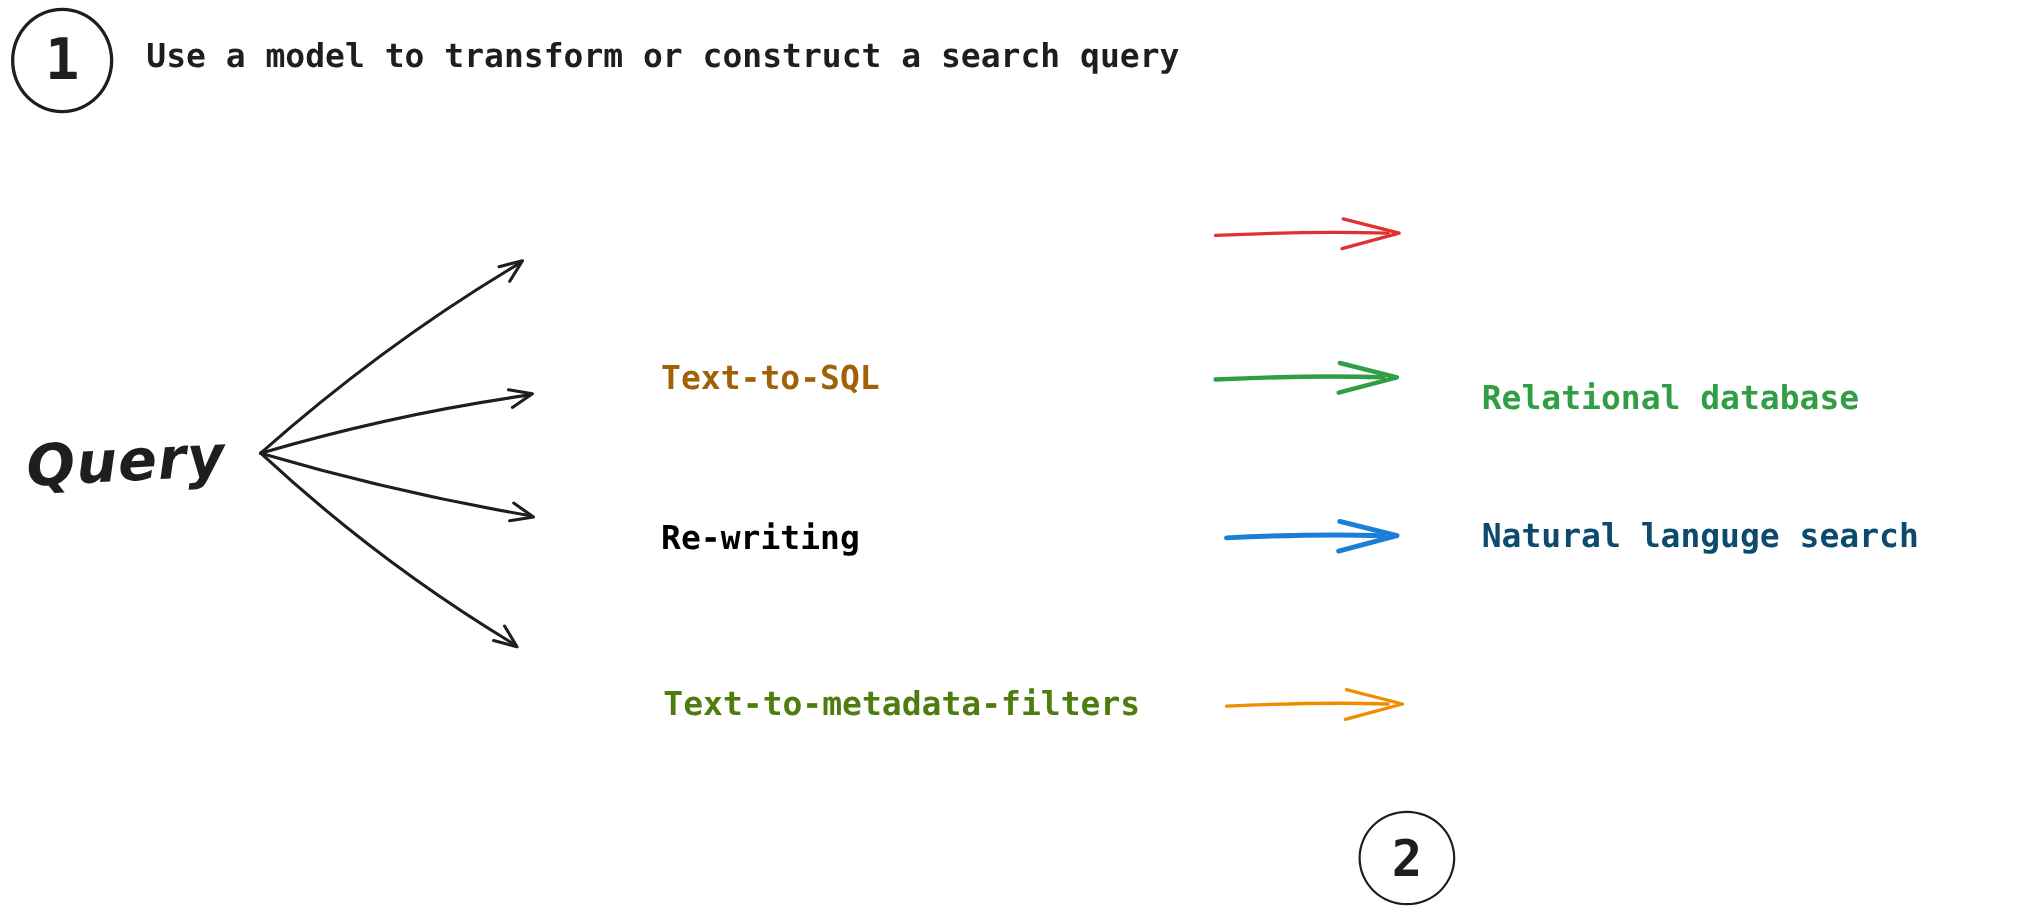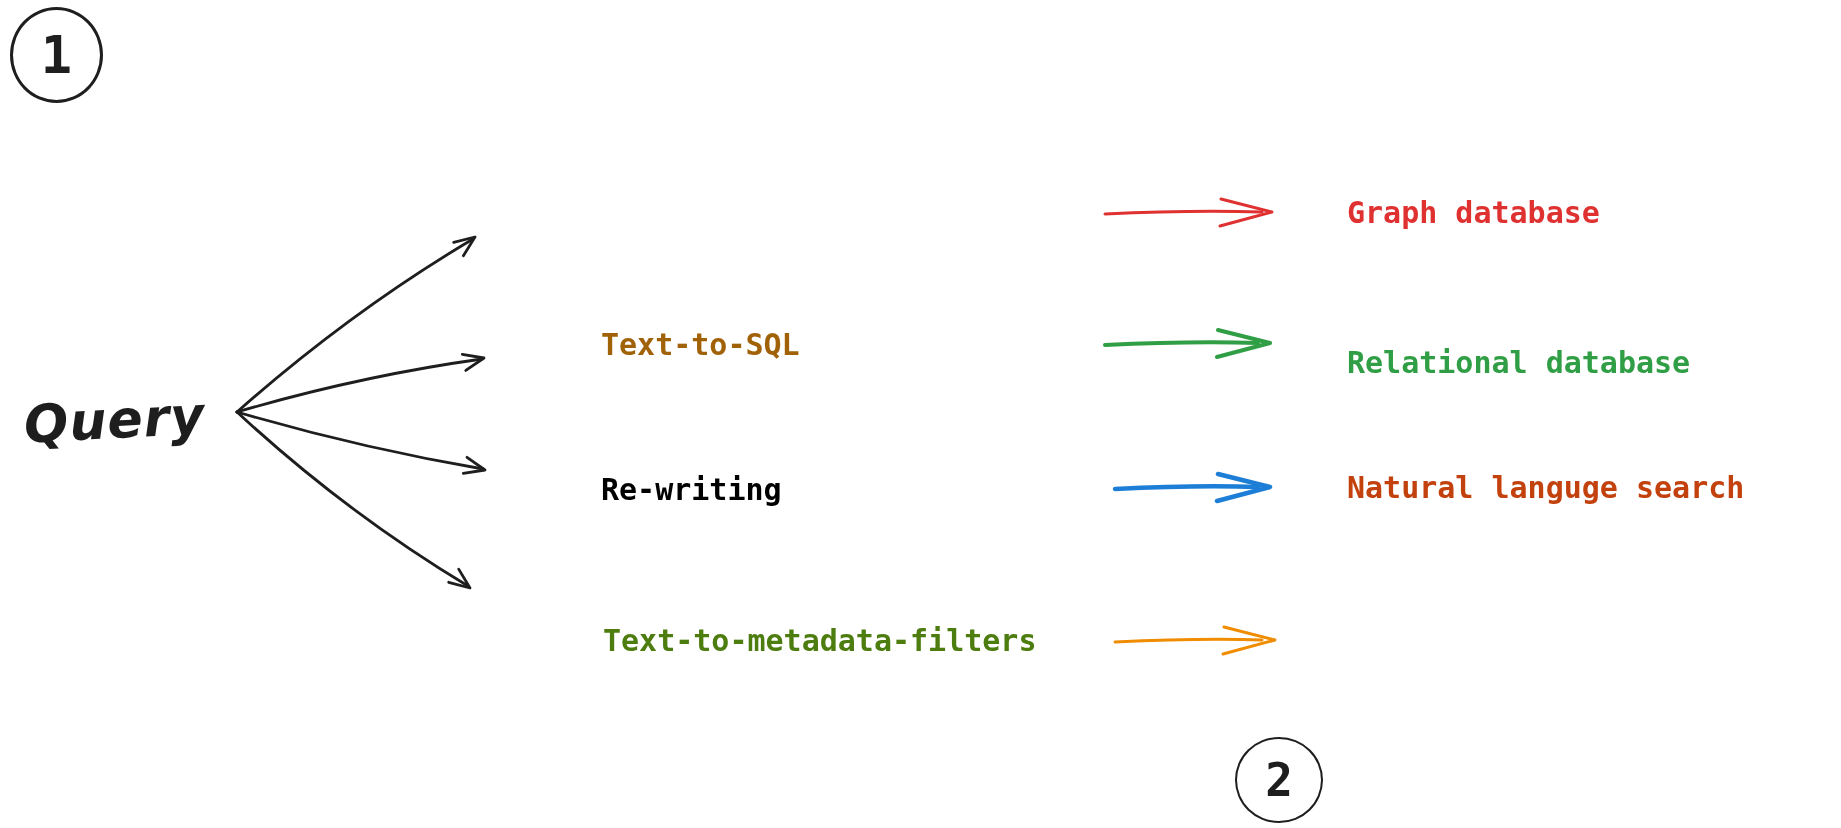--- a/index.html
+++ b/index.html
@@ -102,28 +102,28 @@
     </g>
     <g fill="none" stroke-width="3" stroke-linecap="round" stroke-linejoin="round" stroke="#f08c00">
       <path d="M1115,642 Q1200,638 1262,640"></path>
       <path d="M1224,627 L1275,640 L1223,654"></path>
     </g>
   </svg>
 
   <div class="badge badge-1">
     <span class="badge-num">1</span>
   </div>
+  <div class="label step-title title-1">Use a model to transform or construct a search query</div>
 
   <div class="query">Query</div>
 
   <div class="label method m-1" style="color: #a16207; text-align: right;">Text-to-SQL</div>
   <div class="label method m-2" style="color: #000000;">Re-writing</div>
   <div class="label method m-3" style="color: #4d7c0f;">Text-to-metadata-filters</div>
 
-  <div class="label target t-0" style="color: rgb(224, 49, 49);">Graph database</div>
   <div class="label target t-1" style="color: rgb(47, 158, 68);">Relational database</div>
-  <div class="label target t-2" style="color: #c2410c;">Natural languge search</div>
+  <div class="label target t-2" style="color: #0c4a6e;">Natural languge search</div>
 
   <div class="badge badge-2">
     <span class="badge-num">2</span>
   </div>
 
 </div>
 
 </body></html>

